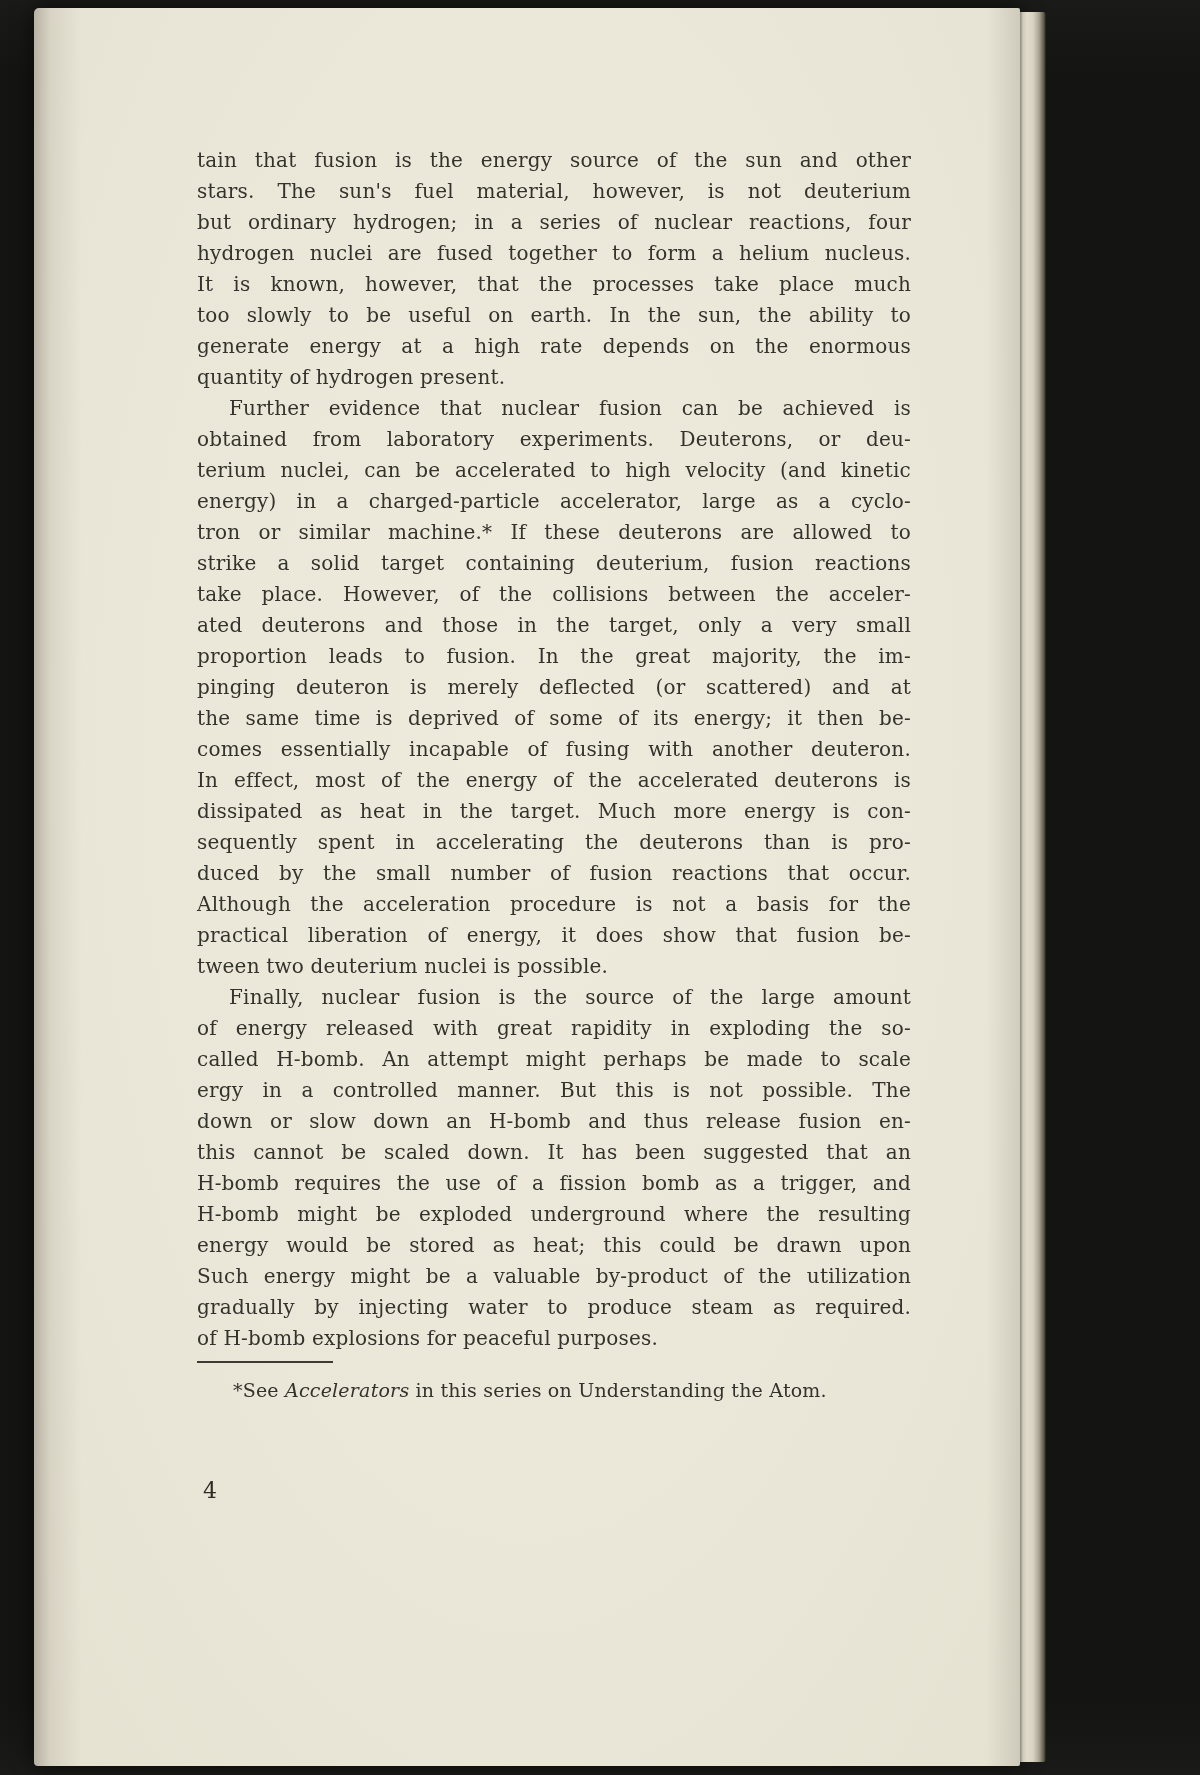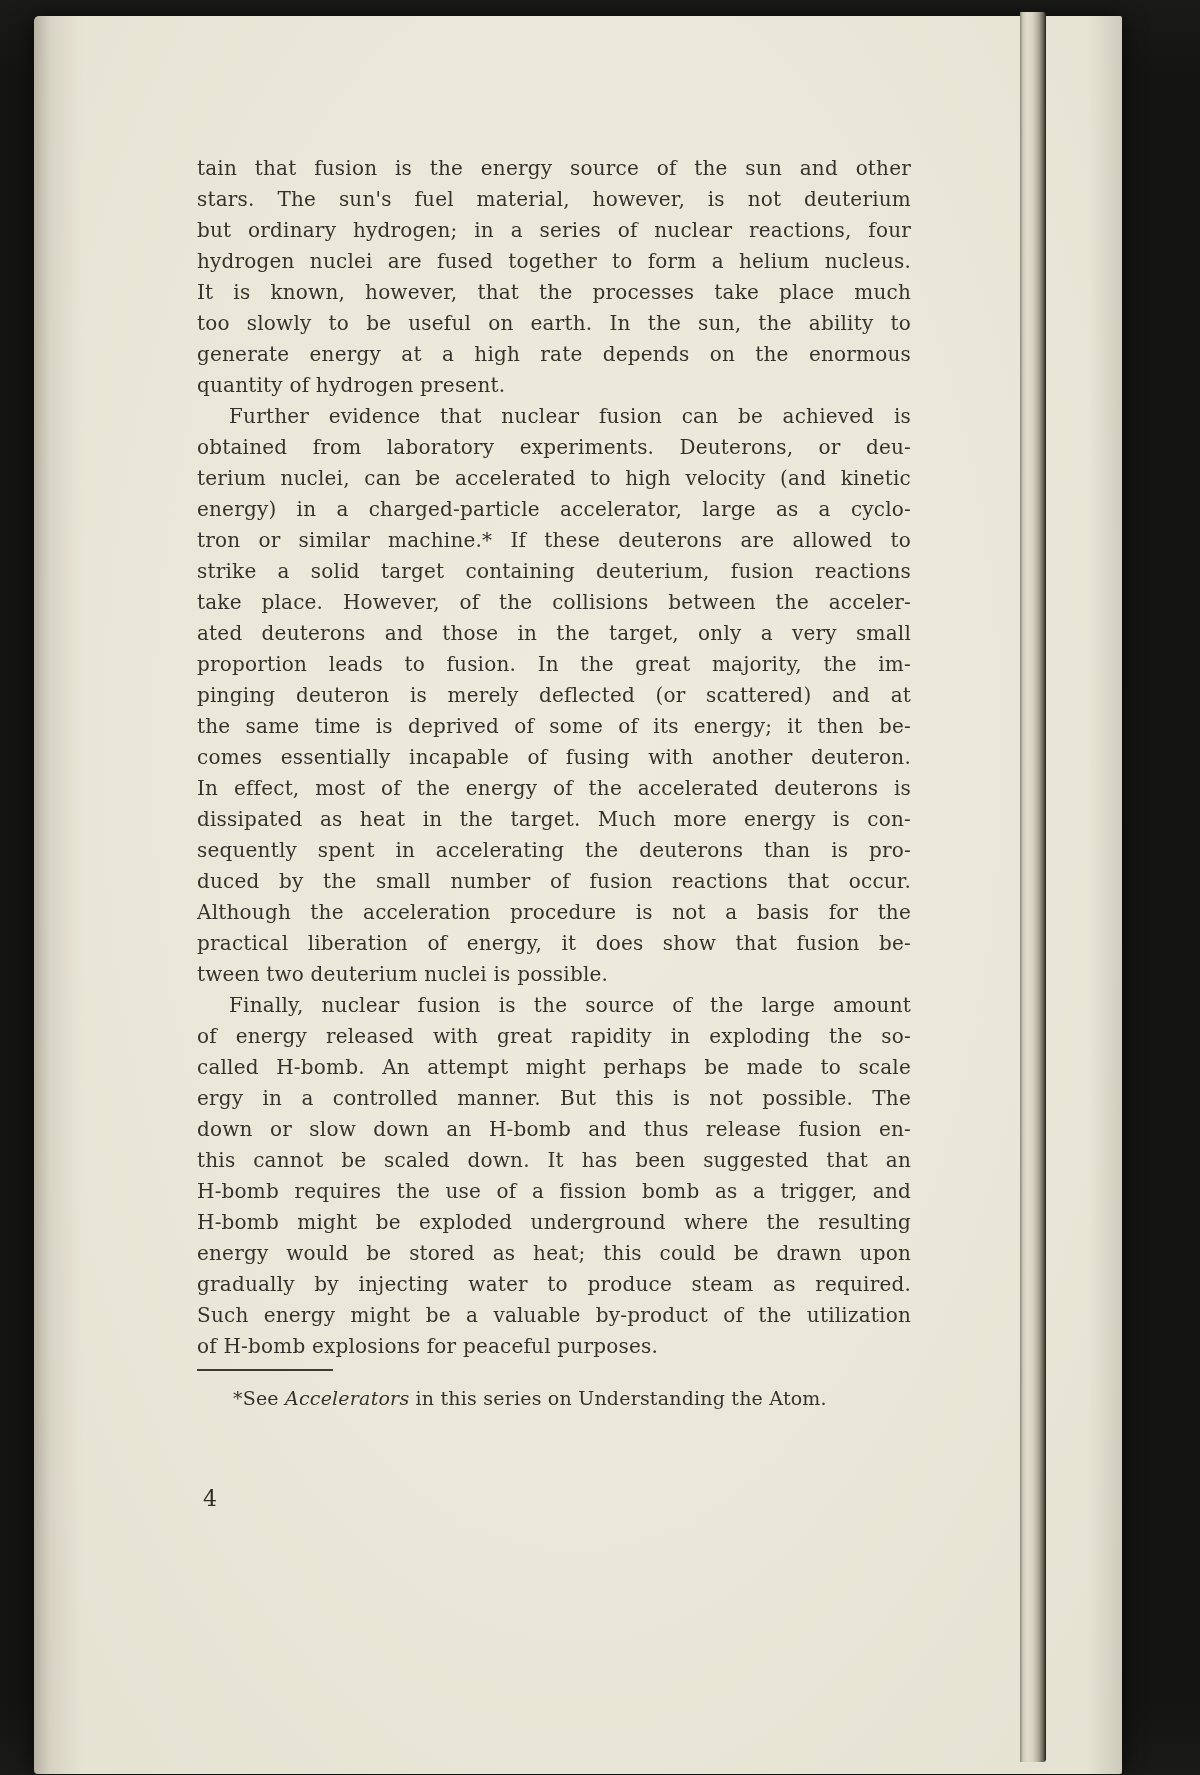--- a/index.html
+++ b/index.html
@@ -14,22 +14,22 @@
     position: absolute;
     width: 1200px;
     height: 1775px;
     background:
       linear-gradient(180deg, rgba(30,30,28,0.6) 0%, rgba(0,0,0,0) 4%, rgba(0,0,0,0) 96%, rgba(30,30,28,0.6) 100%),
       #141413;
   }
   .book-page {
     position: absolute;
     left: 34px;
-    top: 16px;
-    width: 1088px;
+    top: 8px;
+    width: 986px;
     height: 1758px;
     border-radius: 5px 2px 2px 4px;
     background:
       linear-gradient(90deg, rgba(70,62,48,0.30) 0px, rgba(70,62,48,0.10) 16px, rgba(70,62,48,0.0) 48px),
       linear-gradient(270deg, rgba(60,55,42,0.14) 0px, rgba(60,55,42,0.0) 34px),
       radial-gradient(ellipse at 50% 42%, #efebdc 0%, #ebe7d8 58%, #e6e2d2 100%);
     box-shadow: 0 0 22px rgba(0,0,0,0.65);
   }
   .page-edge {
     position: absolute;
@@ -123,22 +123,22 @@
           <div class="paragraph">
             <div class="jline jline-indent">Finally, nuclear fusion is the source of the large amount</div>
             <div class="jline">of energy released with great rapidity in exploding the so-</div>
             <div class="jline">called H-bomb. An attempt might perhaps be made to scale</div>
             <div class="jline">ergy in a controlled manner. But this is not possible. The</div>
             <div class="jline">down or slow down an H-bomb and thus release fusion en-</div>
             <div class="jline">this cannot be scaled down. It has been suggested that an</div>
             <div class="jline">H-bomb requires the use of a fission bomb as a trigger, and</div>
             <div class="jline">H-bomb might be exploded underground where the resulting</div>
             <div class="jline">energy would be stored as heat; this could be drawn upon</div>
+            <div class="jline">Such energy might be a valuable by-product of the utilization</div>
             <div class="jline">gradually by injecting water to produce steam as required.</div>
-            <div class="jline">Such energy might be a valuable by-product of the utilization</div>
             <div class="jline jline-last">of H-bomb explosions for peaceful purposes.</div>
           </div>
         </div>
       <div class="footnote-rule"></div>
       <div class="footnote"><span>*See </span><em>Accelerators</em><span> in this series on Understanding the Atom.</span></div>
     </div>
     <div class="page-number">4</div>
   </div>
   <div class="page-edge"></div>
 </div>

